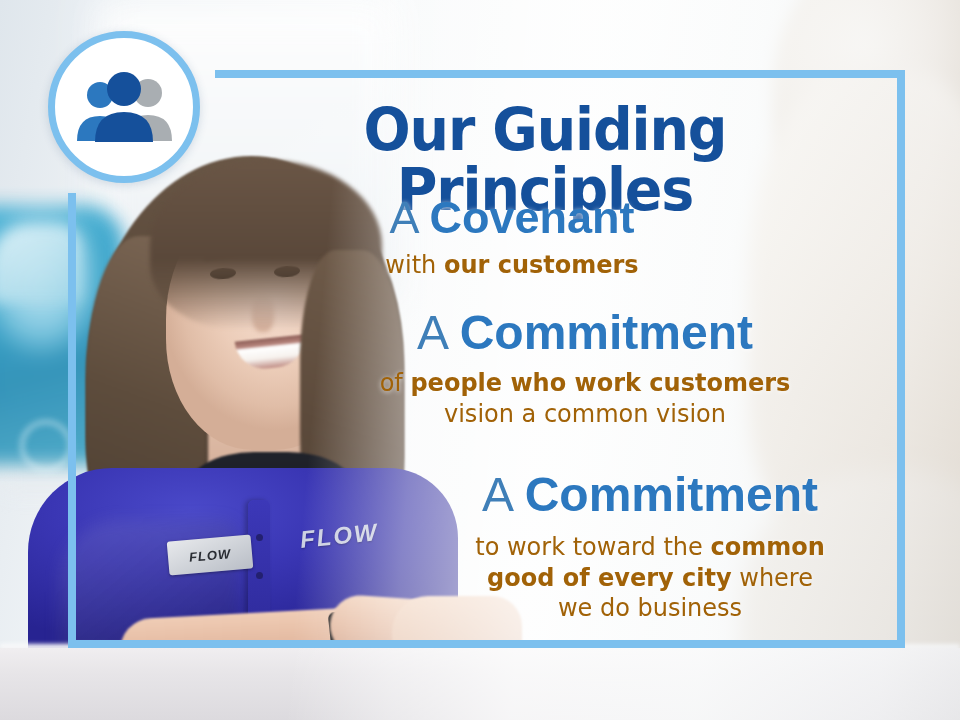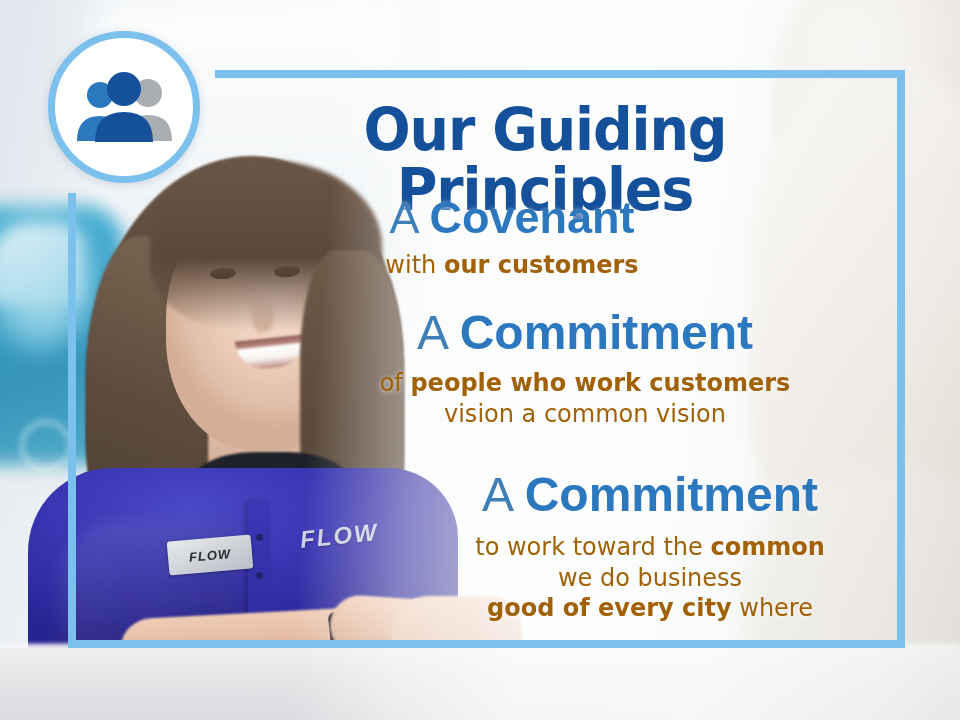--- a/index.html
+++ b/index.html
@@ -356,19 +356,19 @@
       <div class="p-body">
           <div><span>of </span><b>people who work customers</b></div>
           <div><span>vision a common vision</span></div>
         </div>
     </div>
 
     <div class="principle" id="p3">
       <div class="p-title"><span class="art">A </span><span class="word">Commitment</span></div>
       <div class="p-body">
           <div><span>to work toward the </span><b>common</b></div>
+          <div><b>good of every city</b><span> where</span></div>
           <div><span>we do business</span></div>
-          <div><b>good of every city</b><span> where</span></div>
         </div>
     </div>
 
   </div>
 </div>
 
 </body></html>

